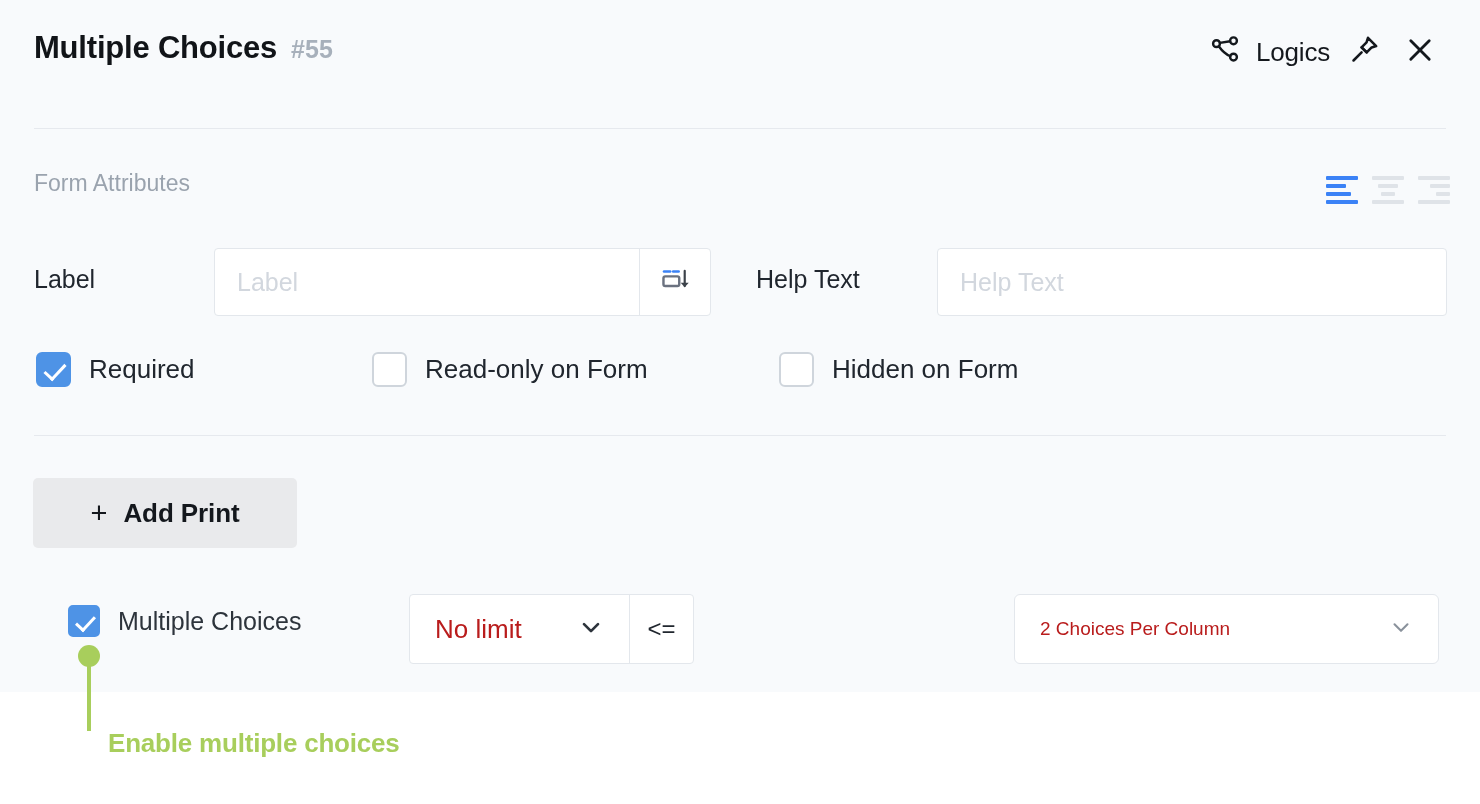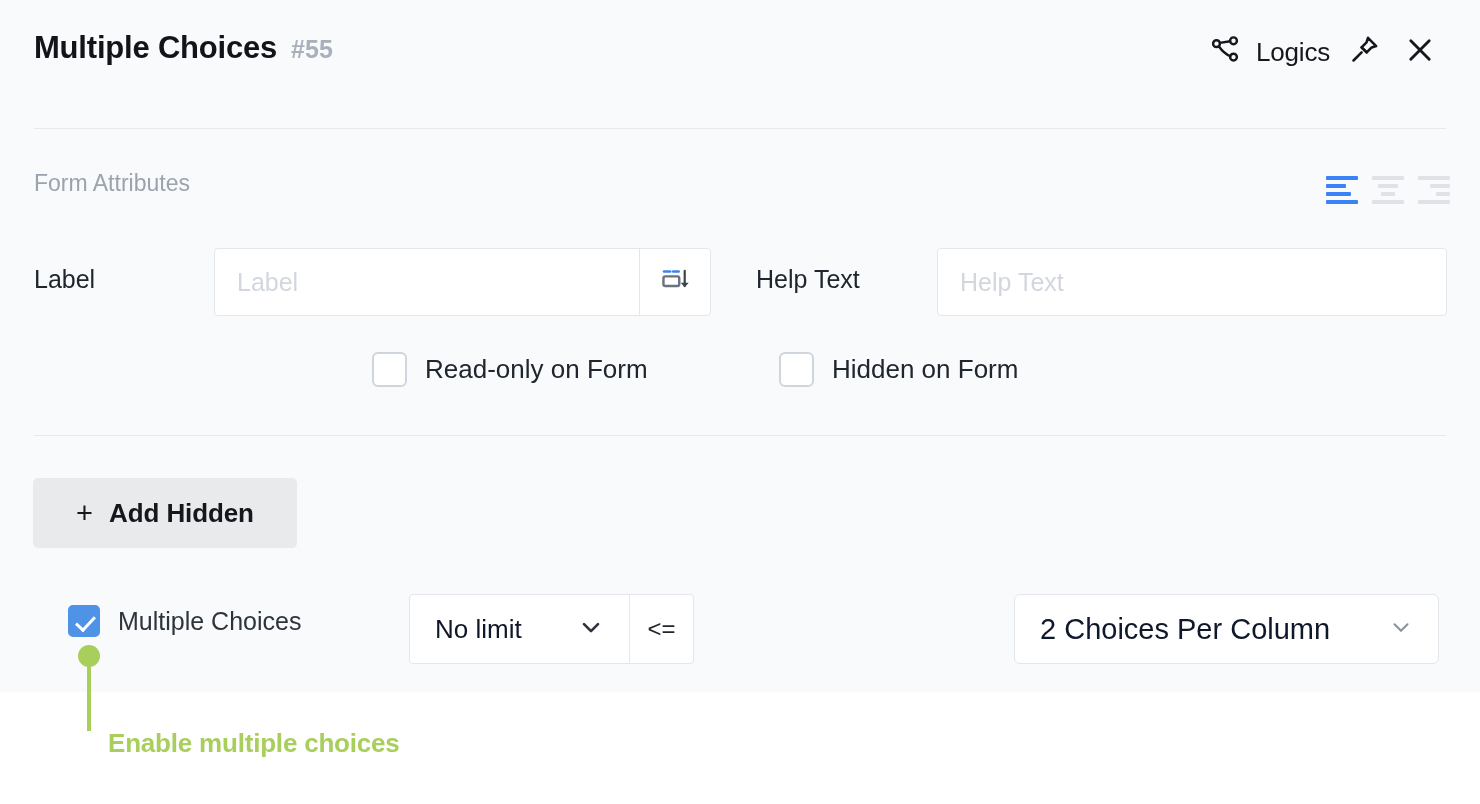--- a/index.html
+++ b/index.html
@@ -278,24 +278,24 @@
   .select-main {
     flex: 1;
     display: flex;
     align-items: center;
     justify-content: space-between;
     padding: 0 24px 0 25px;
     min-width: 0;
   }
   .select-value {
     font-size: 26px;
-    color: #0f172a;
+    color: #b91c1c;
     white-space: nowrap;
   }
-  .select-box.percol .select-value { font-size: 29px; }
+  .select-box.percol .select-value { font-size: 19px; }
   .select-suffix {
     width: 64px;
     border-left: 1px solid #e3e7ec;
     display: flex;
     align-items: center;
     justify-content: center;
     font-size: 24px;
     color: #20262e;
     cursor: pointer;
   }
@@ -411,35 +411,39 @@
       </div>
     </div>
 
     <span class="field-label lbl-help">Help Text</span>
     <div class="input-box help-box">
       <input class="text-input" type="text" placeholder="Help Text" style="">
     </div>
   </div>
 
   <div class="check-row">
+    <div class="check-item c0">
+      <span class="cbox checked"></span>
+      <span class="check-label">Required</span>
+    </div>
     <div class="check-item c1">
       <span class="cbox"></span>
       <span class="check-label">Read-only on Form</span>
     </div>
     <div class="check-item c2">
       <span class="cbox"></span>
       <span class="check-label">Hidden on Form</span>
     </div>
   </div>
 
   <div class="divider d2"></div>
 
   <button class="add-choice">
     <span class="plus">+</span>
-    <span class="ac-label">Add Hidden</span>
+    <span class="ac-label">Add Print</span>
   </button>
 
   <div class="mc-row">
     <div class="mc-check">
       <span class="cbox checked"></span>
       <span class="check-label">Multiple Choices</span>
     </div>
 
     <div class="select-box limit">
       <div class="select-main">

